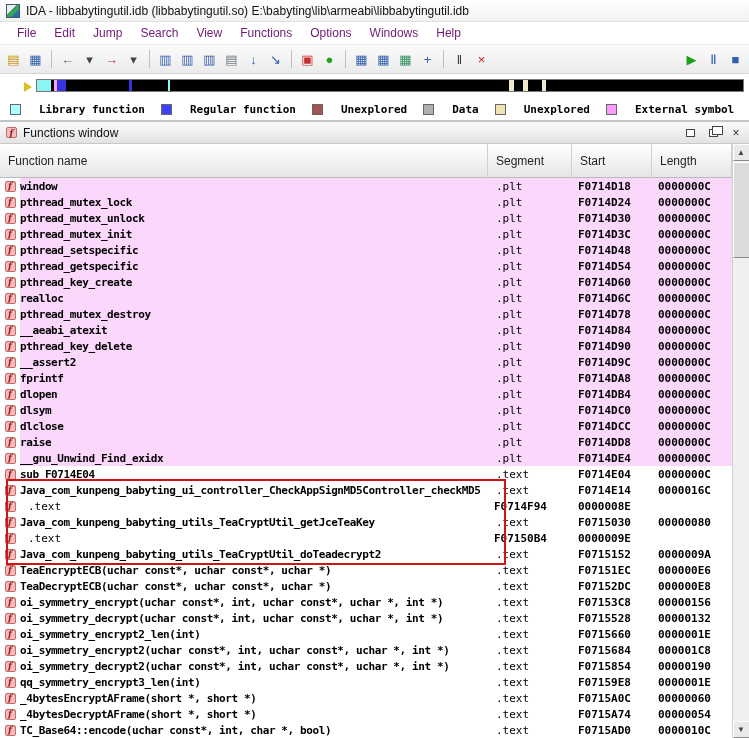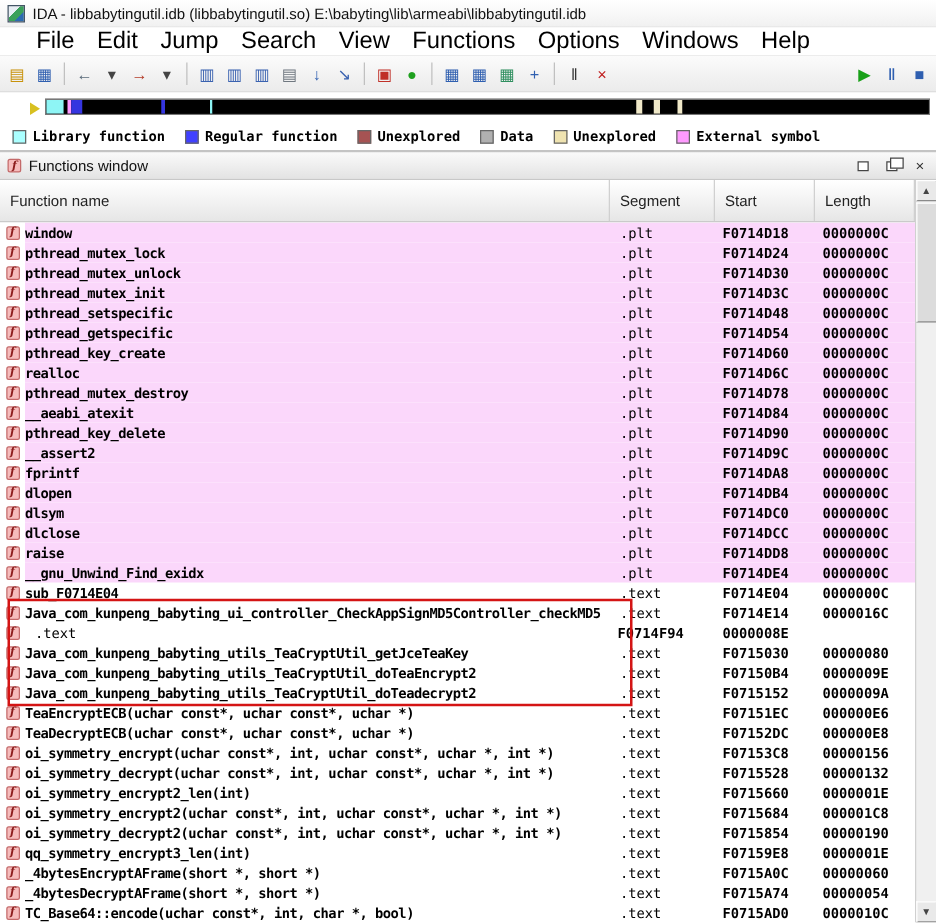--- a/index.html
+++ b/index.html
@@ -5,22 +5,22 @@
   *{box-sizing:border-box;margin:0;padding:0;}
   html,body{width:749px;height:738px;overflow:hidden;background:#fff;
     font-family:"Liberation Sans",sans-serif;}
   
   .titlebar{height:22px;display:flex;align-items:center;gap:6px;padding:0 6px;
     background:linear-gradient(#ffffff,#f1f1f1);border-bottom:1px solid #e2e2e2;
     font-size:12px;color:#111;white-space:nowrap;}
   .appicon{width:14px;height:14px;flex:none;border:1px solid #456;
     background:linear-gradient(135deg,#e8eef4 0 38%,#3aa05a 38% 68%,#2b6bb0 68%);}
   
-  .menubar{height:23px;display:flex;align-items:center;padding:0 20px;background:#fff;
-    font-size:19px;color:#000000;border-bottom:1px solid #ececec;}
+  .menubar{height:23px;display:flex;align-items:center;padding:0 8px;background:#fff;
+    font-size:12px;color:#701a75;border-bottom:1px solid #ececec;}
   .menuitem{padding:2px 9px;cursor:default;}
   
   .toolbar{height:29px;display:flex;align-items:center;background:linear-gradient(#fbfbfb,#ebebeb);
     border-bottom:1px solid #d5d5d5;padding:0 3px;overflow:hidden;}
   .ticons{flex:1;display:flex;align-items:center;gap:1px;height:100%;}
   .tbtn{width:21px;height:21px;flex:none;display:flex;align-items:center;justify-content:center;
     font-size:13px;line-height:1;border-radius:2px;}
   .tsep{width:1px;height:18px;background:#c0c0c0;margin:0 4px;flex:none;}
   .tspacer{flex:1;}
   .combo{display:flex;align-items:center;height:21px;border:1px solid #7a8a99;background:#fff;
@@ -32,21 +32,21 @@
   .navrow{height:24px;position:relative;background:#fff;}
   .navmarker{position:absolute;left:24px;top:8px;width:0;height:0;
     border-top:5px solid transparent;border-bottom:5px solid transparent;
     border-left:8px solid #d8c020;}
   .navband{position:absolute;left:36px;right:5px;top:5px;height:13px;border:1px solid #777;
     display:flex;overflow:hidden;background:#000;}
   .navseg{height:100%;flex:none;}
   
   .legend{height:22px;display:flex;align-items:center;gap:16px;padding:0 10px;
     font-family:"DejaVu Sans Mono",monospace;font-size:11px;font-weight:bold;color:#000;}
-  .lgitem{display:flex;align-items:center;gap:5px;}
+  .lgitem{display:flex;align-items:center;gap:18px;}
   .lgswatch{width:11px;height:11px;border:1px solid #666;flex:none;}
   
   .panel{height:618px;border-top:2px solid #c4c4c4;display:flex;flex-direction:column;}
   .ptitle{height:22px;display:flex;align-items:center;gap:6px;padding:0 6px;
     background:linear-gradient(#fafafa,#e3e3e3);border-bottom:1px solid #c8c8c8;
     font-size:12px;color:#111;}
   .pbtns{margin-left:auto;display:flex;gap:9px;align-items:center;}
   .pbtn{width:14px;height:14px;display:flex;align-items:center;justify-content:center;
     font-size:12px;color:#333;}
   .minbox{width:9px;height:8px;border:1px solid #444;background:#fff;}
@@ -403,21 +403,20 @@
             </span>
             <span class="fcell fname">Java_com_kunpeng_babyting_utils_TeaCryptUtil_getJceTeaKey</span>
             <span class="fcell fseg">.text</span>
             <span class="fcell fstart">F0715030</span>
             <span class="fcell flen">00000080</span>
           </div>
           <div class="frow">
             <span class="fcell ficon">
               <span class="fbadge">f</span>
             </span>
-            <span class="fcell fname">Java_com_kunpeng_babyting_utils_TeaCryptUtil_doTeaEncrypt2</span>
             <span class="fcell fseg">.text</span>
             <span class="fcell fstart">F07150B4</span>
             <span class="fcell flen">0000009E</span>
           </div>
           <div class="frow">
             <span class="fcell ficon">
               <span class="fbadge">f</span>
             </span>
             <span class="fcell fname">Java_com_kunpeng_babyting_utils_TeaCryptUtil_doTeadecrypt2</span>
             <span class="fcell fseg">.text</span>

